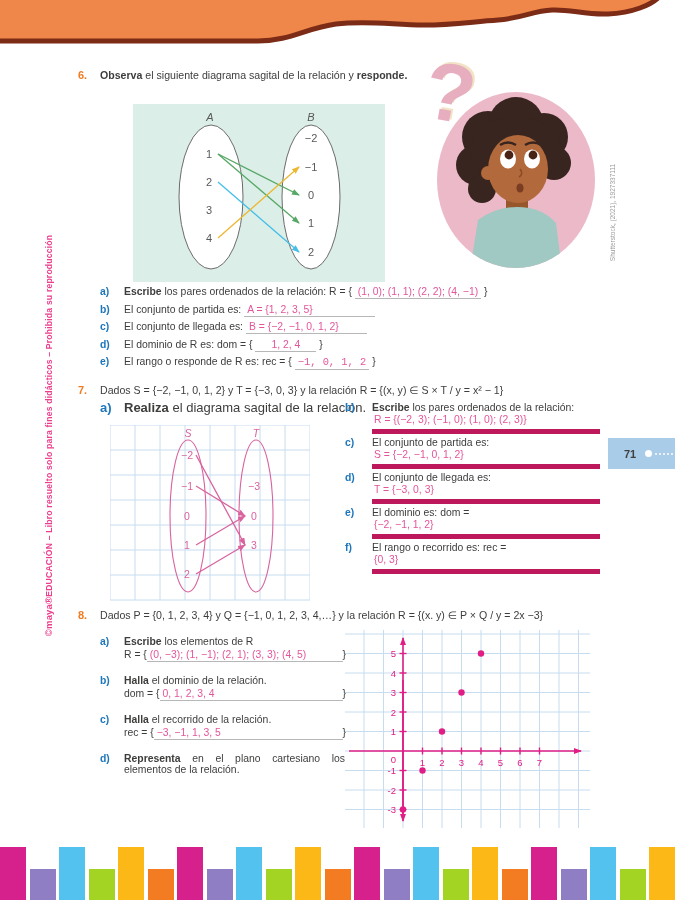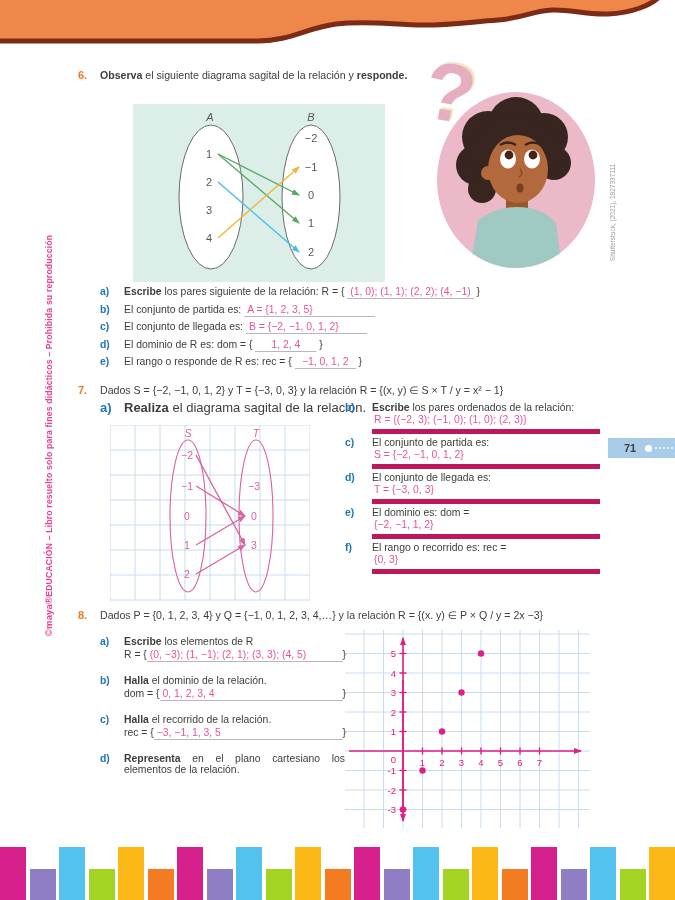--- a/index.html
+++ b/index.html
@@ -45,21 +45,21 @@
   
   .ex8-items{position:absolute;left:100px;top:636px;width:245px;font-size:10.4px;}
   .ex8-items .item{margin-bottom:13px;}
   .ex8-items .lbl{display:flex;}
   .ex8-items .letter{width:24px;flex:none;}
   .ex8-items .txt{flex:1;text-align:justify;}
   .ex8-items .ansrow{display:flex;margin-left:24px;width:222px;margin-top:2px;}
   .ex8-items .ansrow .ans{flex:1;}
 
   
-  .badge{position:absolute;left:608px;top:438px;width:67px;height:20px;background:#A9CCE9;
+  .badge{position:absolute;left:608px;top:438px;width:67px;height:31px;background:#A9CCE9;
          display:flex;align-items:center;font-size:11px;font-weight:600;color:#40403f;}
   .badge .num{margin-left:16px;}
   .badge .dot{width:7px;height:7px;border-radius:50%;background:#fff;margin-left:9px;flex:none;}
   .badge .dots{flex:1;border-top:2px dotted #e8f1fa;margin:0 2px 0 3px;}
 
   
   .diagram6{position:absolute;left:133px;top:104px;}
   .diagram7{position:absolute;left:110px;top:425px;}
   .chart8{position:absolute;left:345px;top:630px;}
   .girl{position:absolute;left:430px;top:85px;}
@@ -151,25 +151,25 @@
       <path d="M95,60 Q103,55 111,60" stroke="#38251F" stroke-width="2.4" fill="none"></path>
     </g>
     <path d="M90,84 q4,5 -1,8" stroke="#8A4A26" stroke-width="1.6" fill="none"></path>
     <ellipse cx="90" cy="103" rx="3.6" ry="4.6" fill="#7A3C22"></ellipse>
     <path d="M40,185 L48,135 Q66,122 87,122 Q112,122 126,138 L132,185 Z" fill="#9FC9C2"></path>
   </g>
 </svg>
 <div class="credit">Shutterstock, (2021), 1927337111</div>
 
 <div class="ex6-items" id="ex6items">
-    <div class="row"><span class="letter">a)</span><span class="b">Escribe</span><span> los pares siguiente de la relación: R = { </span><span class="ans">(1, 0); (1, 1); (2, 2); (4, −1)</span><span> }</span></div>
+    <div class="row"><span class="letter">a)</span><span class="b">Escribe</span><span> los pares ordenados de la relación: R = { </span><span class="ans">(1, 0); (1, 1); (2, 2); (4, −1)</span><span> }</span></div>
     <div class="row"><span class="letter">b)</span><span>El conjunto de partida es: </span><span class="ans" style="min-width: 125px; display: inline-block;">A = {1, 2, 3, 5}</span></div>
     <div class="row"><span class="letter">c)</span><span>El conjunto de llegada es: </span><span class="ans" style="min-width: 115px; display: inline-block;">B = {−2, −1, 0, 1, 2}</span></div>
     <div class="row"><span class="letter">d)</span><span>El dominio de R es: dom = { </span><span class="ans" style="min-width: 55px; text-align: center; display: inline-block;">1, 2, 4</span><span> }</span></div>
-    <div class="row"><span class="letter">e)</span><span>El rango o responde de R es: rec = { </span><span class="ans" style="min-width: 55px; text-align: center; display: inline-block;">−1, 0, 1, 2</span><span> }</span></div>
+    <div class="row"><span class="letter">e)</span><span>El rango o responde de R es: rec = { </span><span class="ans" style="min-width: 55px; text-align: center; display: inline-block; font-family: Liberation Mono, monospace;">−1, 0, 1, 2</span><span> }</span></div>
   </div>
 
 <div class="ex-num" style="left:78px;top:384px;">7.</div>
 <div class="ex-title" style="left:100px;top:384px;">Dados S = {−2, −1, 0, 1, 2} y T = {−3, 0, 3} y la relación R = {(x, y) ∈ S × T / y = x² − 1}</div>
 <div class="ex7a">
   <span class="letter">a)</span><span class="b">Realiza</span><span> el diagrama sagital de la relación.</span>
 </div>
 
 <svg class="diagram7" width="200" height="176" viewBox="0 0 200 176" id="svg7">
     <line x1="0" y1="0" x2="0" y2="175" stroke="#C6DCEF" stroke-width="1"></line>

